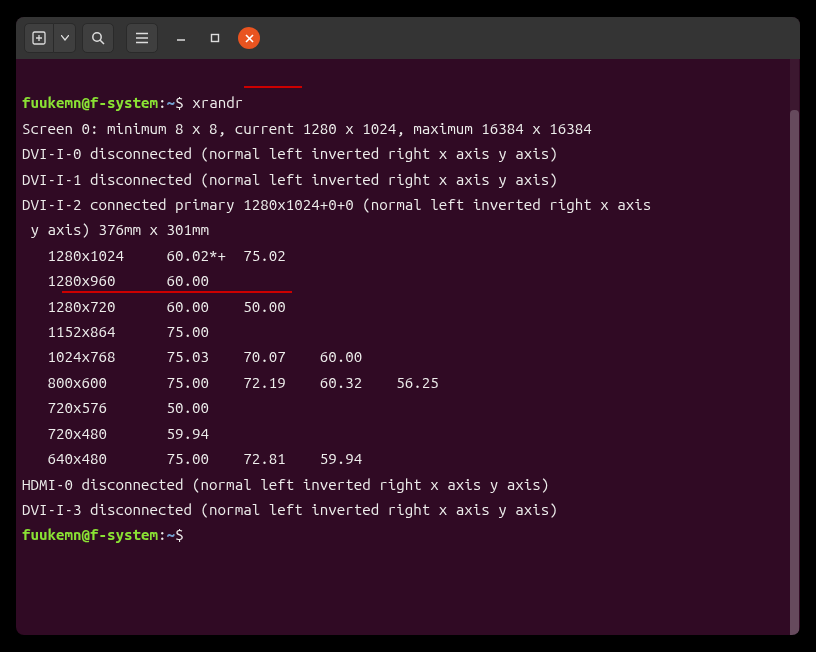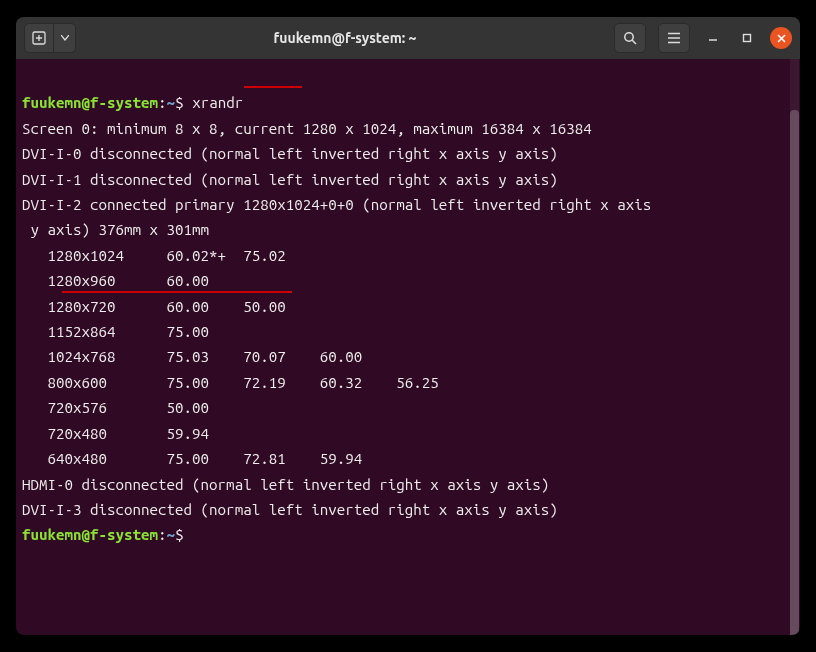--- a/index.html
+++ b/index.html
@@ -163,21 +163,20 @@
             <line x1="7" y1="4" x2="7" y2="10" stroke="#ddd" stroke-width="1.3"></line>
             <line x1="4" y1="7" x2="10" y2="7" stroke="#ddd" stroke-width="1.3"></line>
           </svg>
       </div>
       <div class="tb-btn dropdown">
         <svg width="8" height="6" viewBox="0 0 8 6">
             <path d="M0 0 L4 5 L8 0" fill="none" stroke="#ddd" stroke-width="1.3"></path>
           </svg>
       </div>
     </div>
-    <div class="tb-title">fuukemn@f-system: ~</div>
     <div class="tb-right">
       <div class="tb-icnbtn">
         <svg width="14" height="14" viewBox="0 0 14 14">
             <circle cx="6" cy="6" r="4.2" fill="none" stroke="#ddd" stroke-width="1.5"></circle>
             <line x1="9.2" y1="9.2" x2="13" y2="13" stroke="#ddd" stroke-width="1.5"></line>
           </svg>
       </div>
       <div class="tb-icnbtn">
         <svg width="14" height="12" viewBox="0 0 14 12">
             <line x1="1" y1="1.5" x2="13" y2="1.5" stroke="#ddd" stroke-width="1.6"></line>

